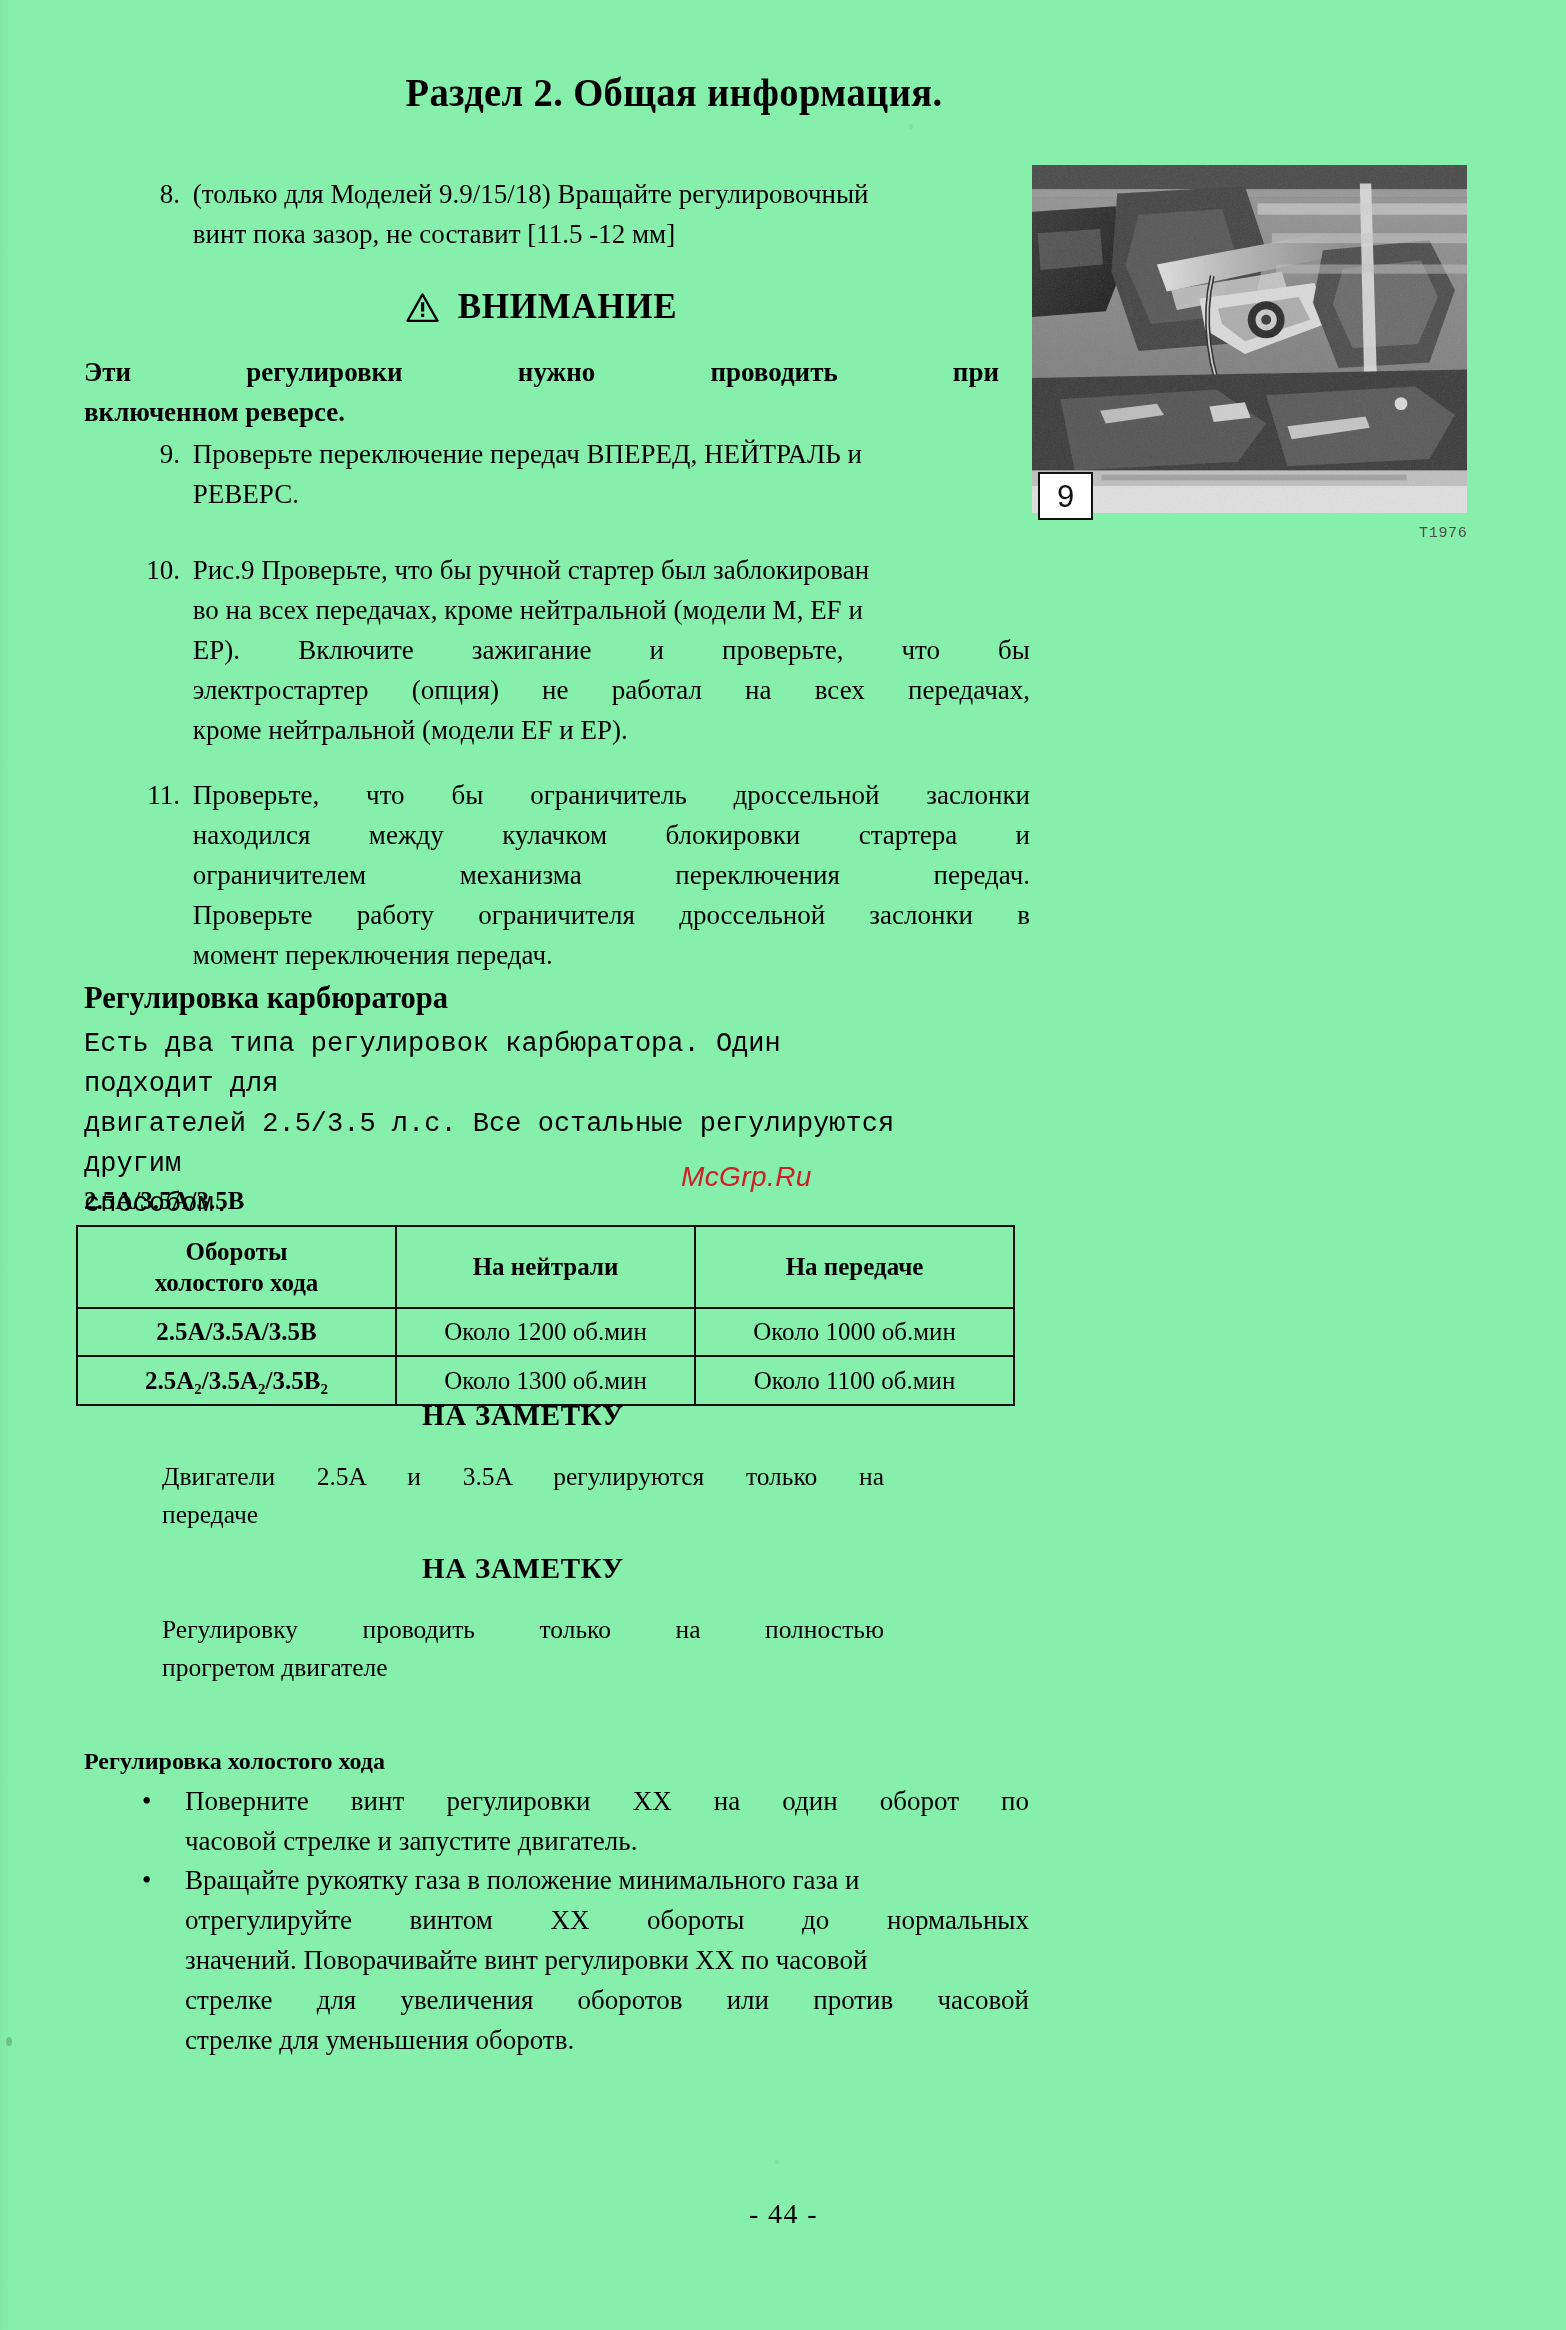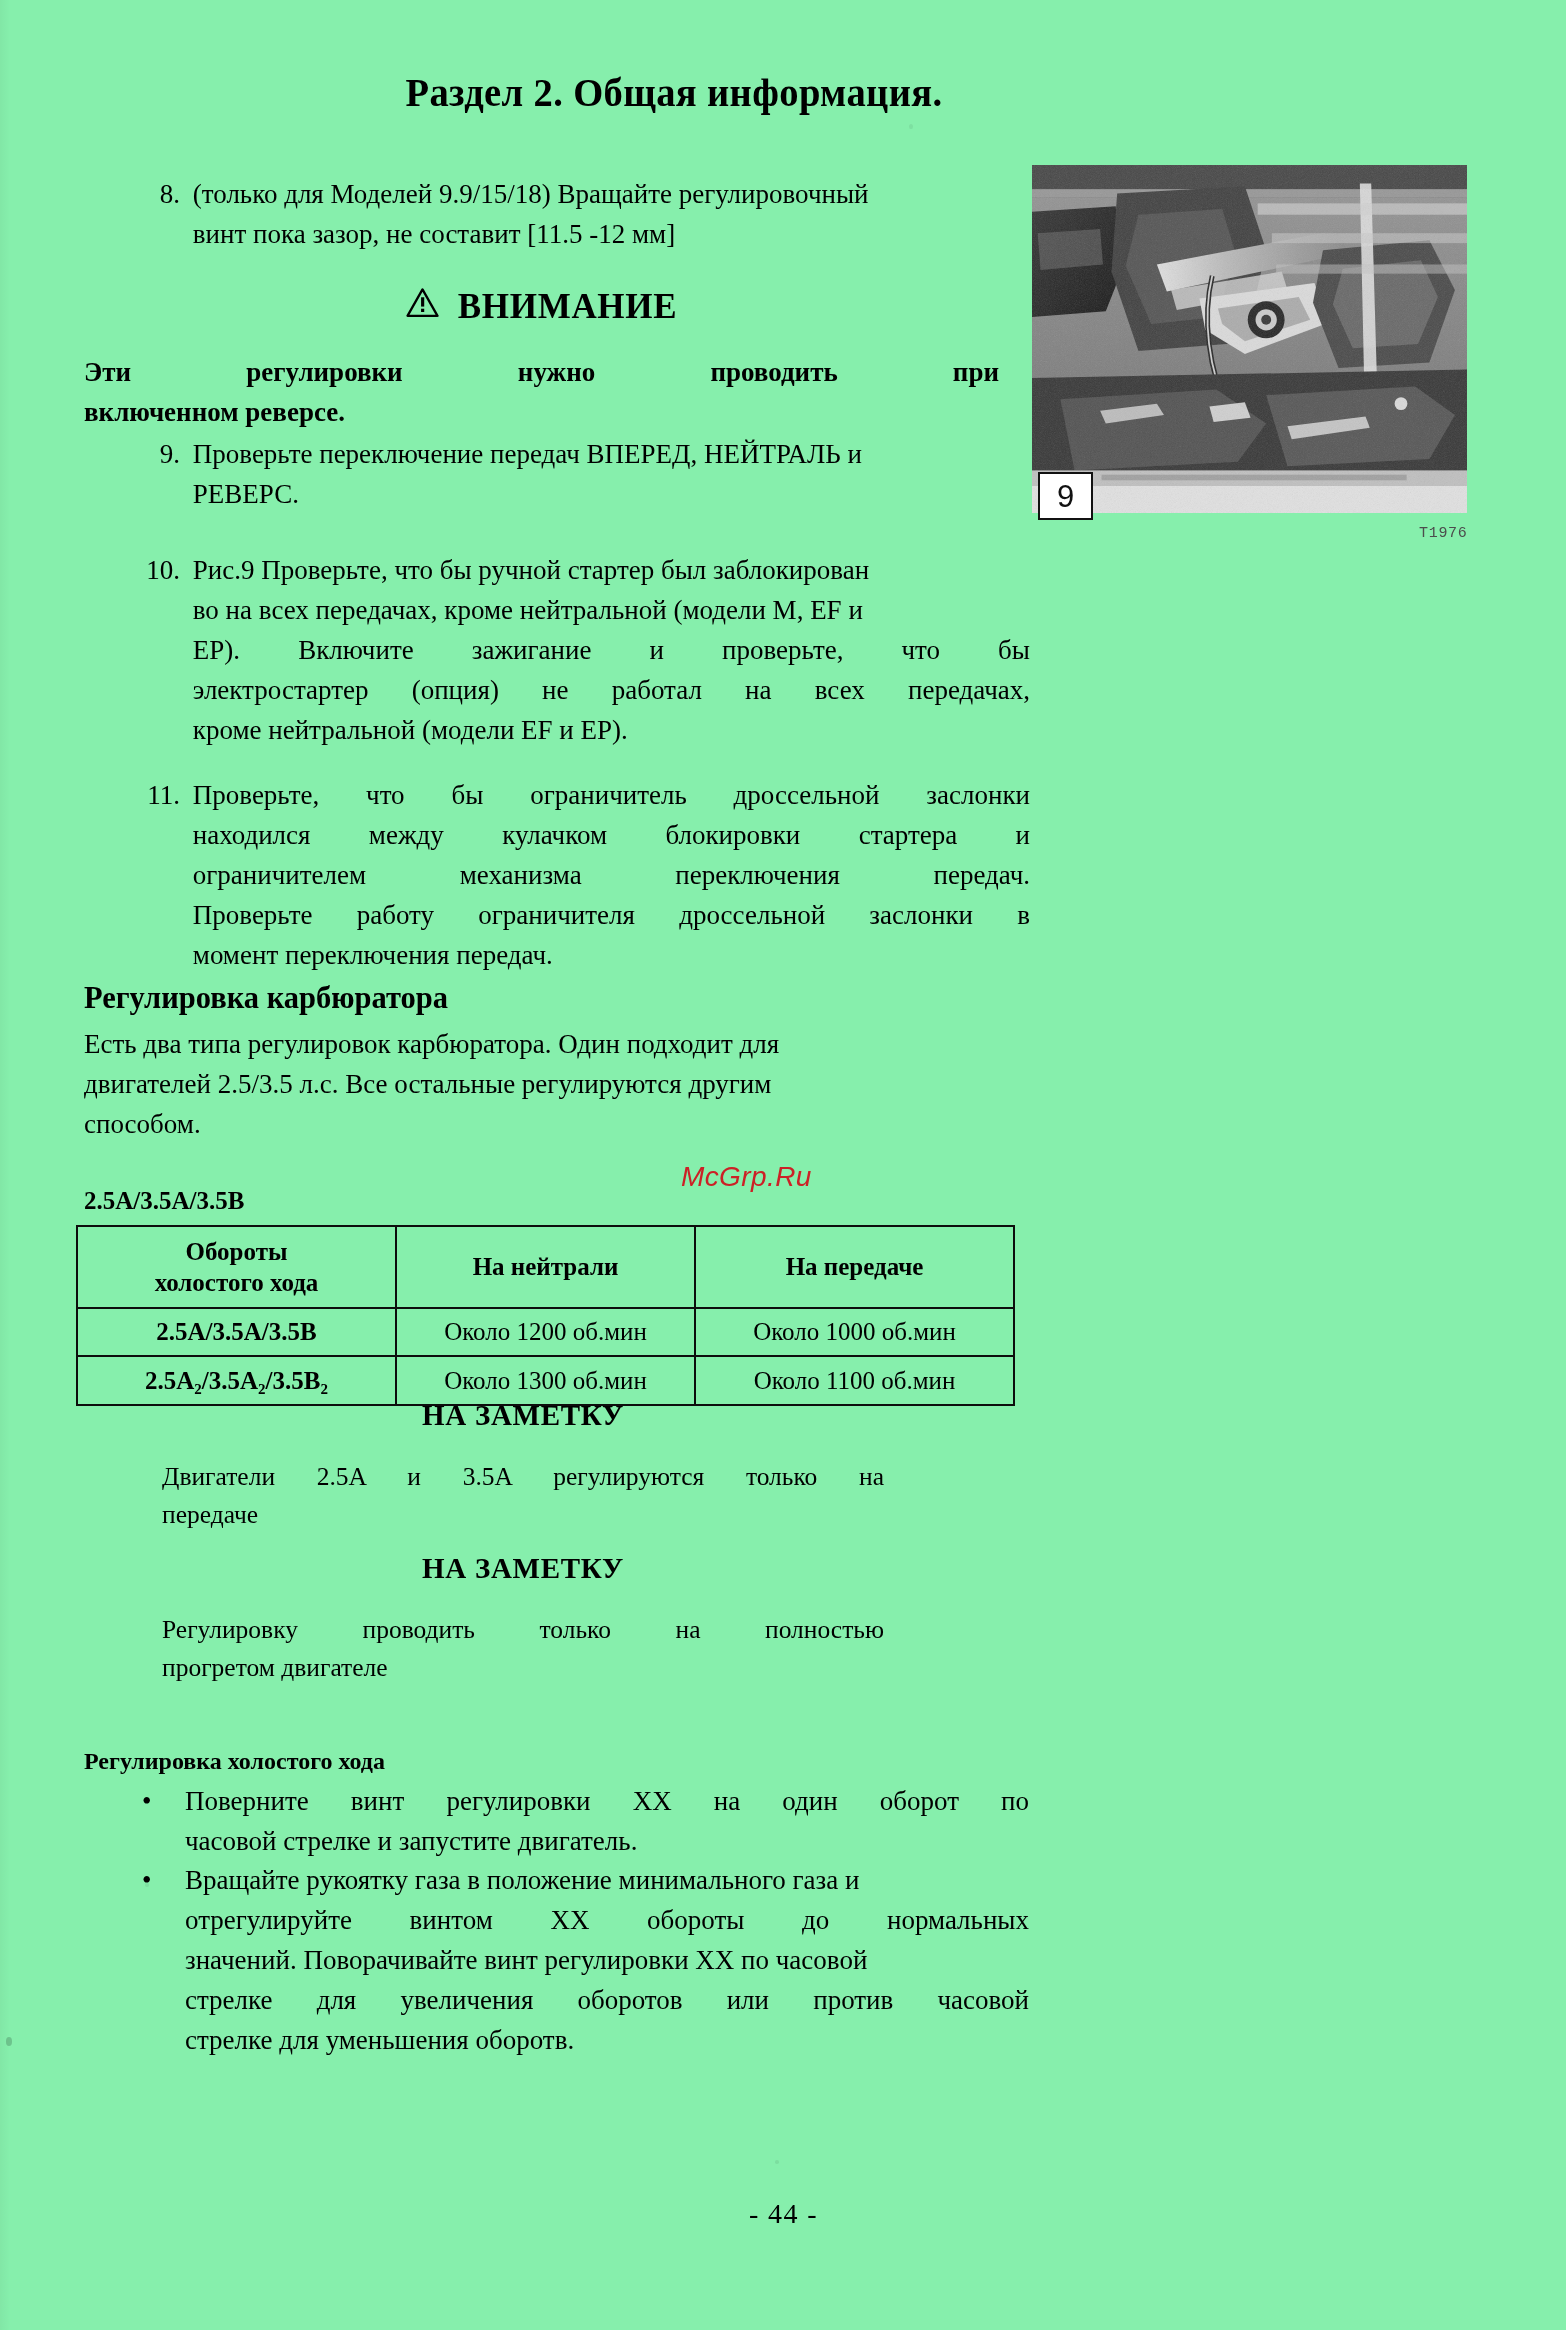--- a/index.html
+++ b/index.html
@@ -118,21 +118,21 @@
     left: 84px;
     top: 287px;
     width: 915px;
   }
   .warn-heading {
     text-align: center;
     font-weight: bold;
     font-size: 35px;
     letter-spacing: 0.7px;
     display: flex;
-    align-items: flex-start;
+    align-items: center;
     justify-content: center;
     gap: 19px;
   }
   .warn-tri {
     display: inline-block;
     width: 33px;
     height: 30px;
   }
   .warn-text {
     margin-top: 25px;
@@ -420,21 +420,21 @@
       <span class="jline">Проверьте, что бы ограничитель дроссельной  заслонки</span>
       <span class="jline">находился между кулачком блокировки стартера и</span>
       <span class="jline">ограничителем механизма переключения передач.</span>
       <span class="jline">Проверьте работу ограничителя дроссельной заслонки в</span>
       <span class="lline">момент переключения передач.</span>
     </div>
   </div>
 
   <div class="sec-heading" style="left:84px; top:980px; width:709px;">Регулировка карбюратора</div>
 
-  <div class="para" style="left:84px; top:1024px; width:837px;">
+  <div class="para" style="left:84px; top:1024px; width:837px;font-family:Liberation Mono, monospace;">
     <span class="lline">Есть два типа регулировок карбюратора. Один подходит для</span>
     <span class="lline">двигателей 2.5/3.5 л.с. Все остальные регулируются другим</span>
     <span class="lline">способом.</span>
   </div>
 
   <div id="watermark">McGrp.Ru</div>
 
   <div class="table-label">2.5A/3.5A/3.5B</div>
 
   <table id="rpm-table">

